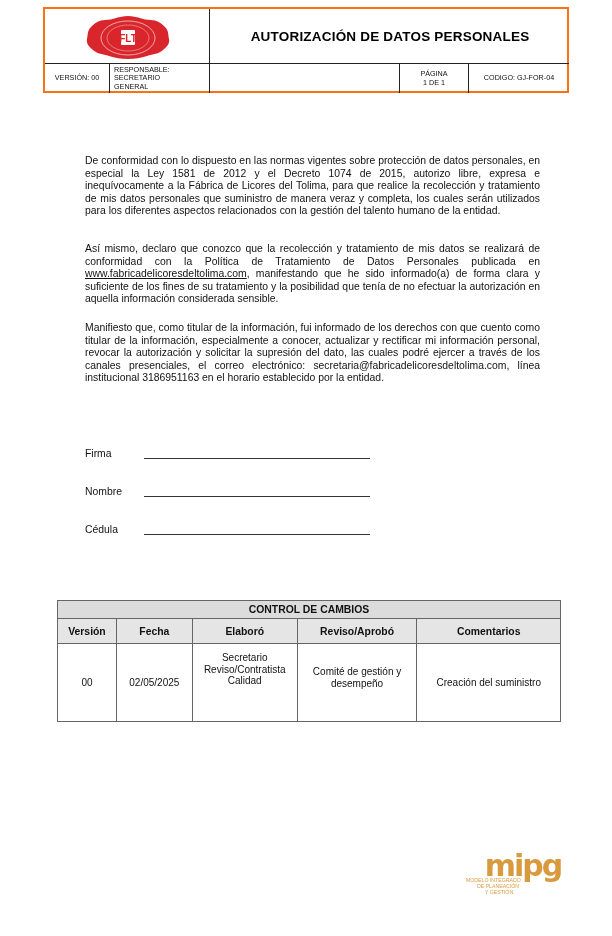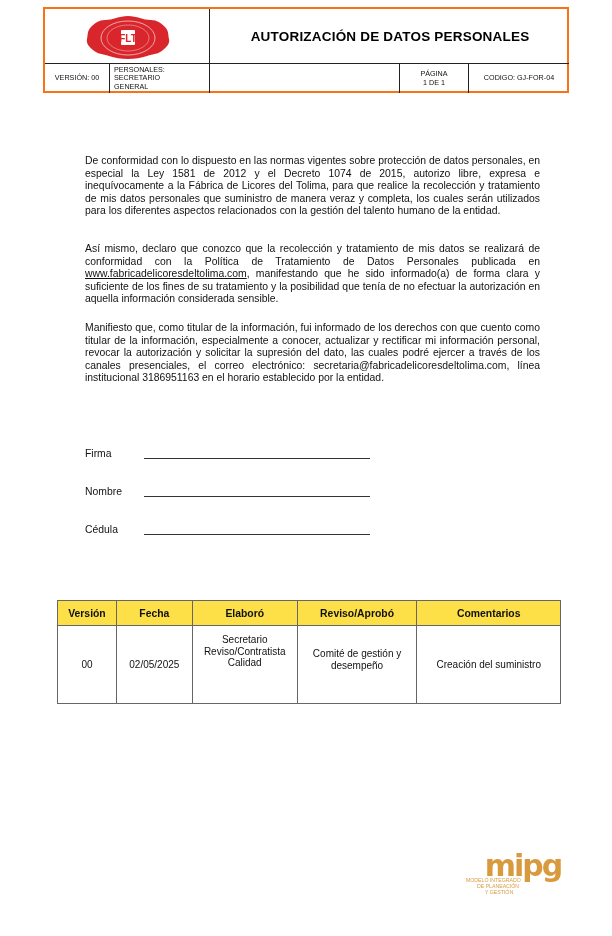--- a/index.html
+++ b/index.html
@@ -18,21 +18,21 @@
   .para a { color: #111; text-decoration: underline; }
 
   
   .sig { position: absolute; left: 85px; font-size: 10.4px; color: #111; }
   .sig-line { position: absolute; left: 144px; width: 226px; height: 0; border-bottom: 1px solid #333; }
 
   
   .cc { position: absolute; left: 57px; top: 600px; width: 504px; border-collapse: collapse; font-size: 10px; color: #111; }
   .cc td, .cc th { border: 1px solid #666; text-align: center; padding: 0 4px; }
   .cc .cc-title { background: #dcdcdc; height: 17px; font-weight: bold; font-size: 10.4px; }
-  .cc .cc-head th { background: #fde047; height: 24px; font-weight: bold; font-size: 10.4px; }
+  .cc .cc-head th { background: #e5e5e5; height: 24px; font-weight: bold; font-size: 10.4px; }
   .cc .cc-row td { height: 55px; font-size: 10px; line-height: 11.6px; }
 
   
   .mipg { position: absolute; left: 463px; top: 848px; width: 112px; height: 48px; }
 </style>
 </head>
 <body>
 
 <div class="hdr">
 
@@ -49,21 +49,21 @@
     <rect x="36" y="17" width="14" height="15" fill="#ffffff" rx="1"></rect>
     <text x="43" y="29" text-anchor="middle" font-family="Liberation Sans, sans-serif" font-weight="bold" font-size="10" fill="#d9262c">FLT</text>
   </svg>
 
   <div class="title">AUTORIZACIÓN DE DATOS PERSONALES</div>
 
   <div class="cell" style="left:0; top:55px; width:64px; height:29px; justify-content:center;">
     <span>VERSIÓN: 00</span>
   </div>
   <div class="cell" style="left:69px; top:55px; width:95px; height:29px; flex-direction:column; align-items:flex-start; justify-content:center;">
-    <span>PERSONALES:</span>
+    <span>RESPONSABLE:</span>
     <span>SECRETARIO</span>
     <span>GENERAL</span>
   </div>
   <div class="cell" style="left:355px; top:55px; width:68px; height:29px; flex-direction:column; justify-content:center;">
     <span>PÁGINA</span>
     <span>1 DE 1</span>
   </div>
   <div class="cell" style="left:424px; top:55px; width:100px; height:29px; justify-content:center;">
     <span>CODIGO: GJ-FOR-04</span>
   </div>
@@ -86,20 +86,23 @@
 
 <table class="cc">
   <colgroup>
     <col style="width:59px">
       <col style="width:76px">
       <col style="width:105px">
       <col style="width:120px">
       <col style="width:144px">
   </colgroup>
   <tbody>
+      <tr>
+    <td colspan="5" class="cc-title">CONTROL DE CAMBIOS</td>
+  </tr>
   <tr class="cc-head">
     <th>Versión</th>
     <th>Fecha</th>
     <th>Elaboró</th>
     <th>Reviso/Aprobó</th>
     <th>Comentarios</th>
   </tr>
   <tr class="cc-row">
     <td>00</td>
     <td>02/05/2025</td>

